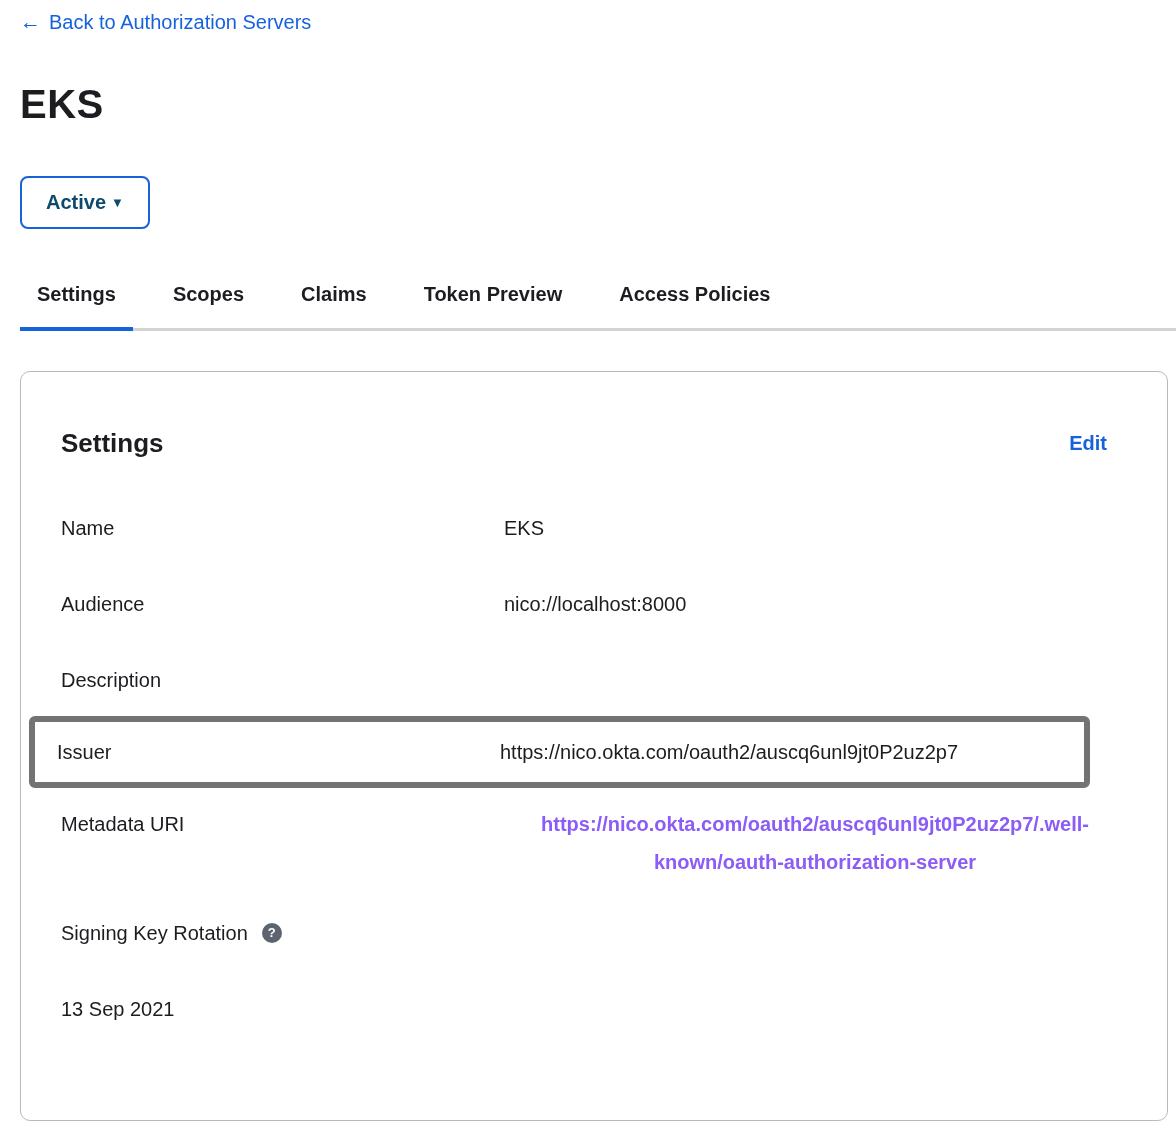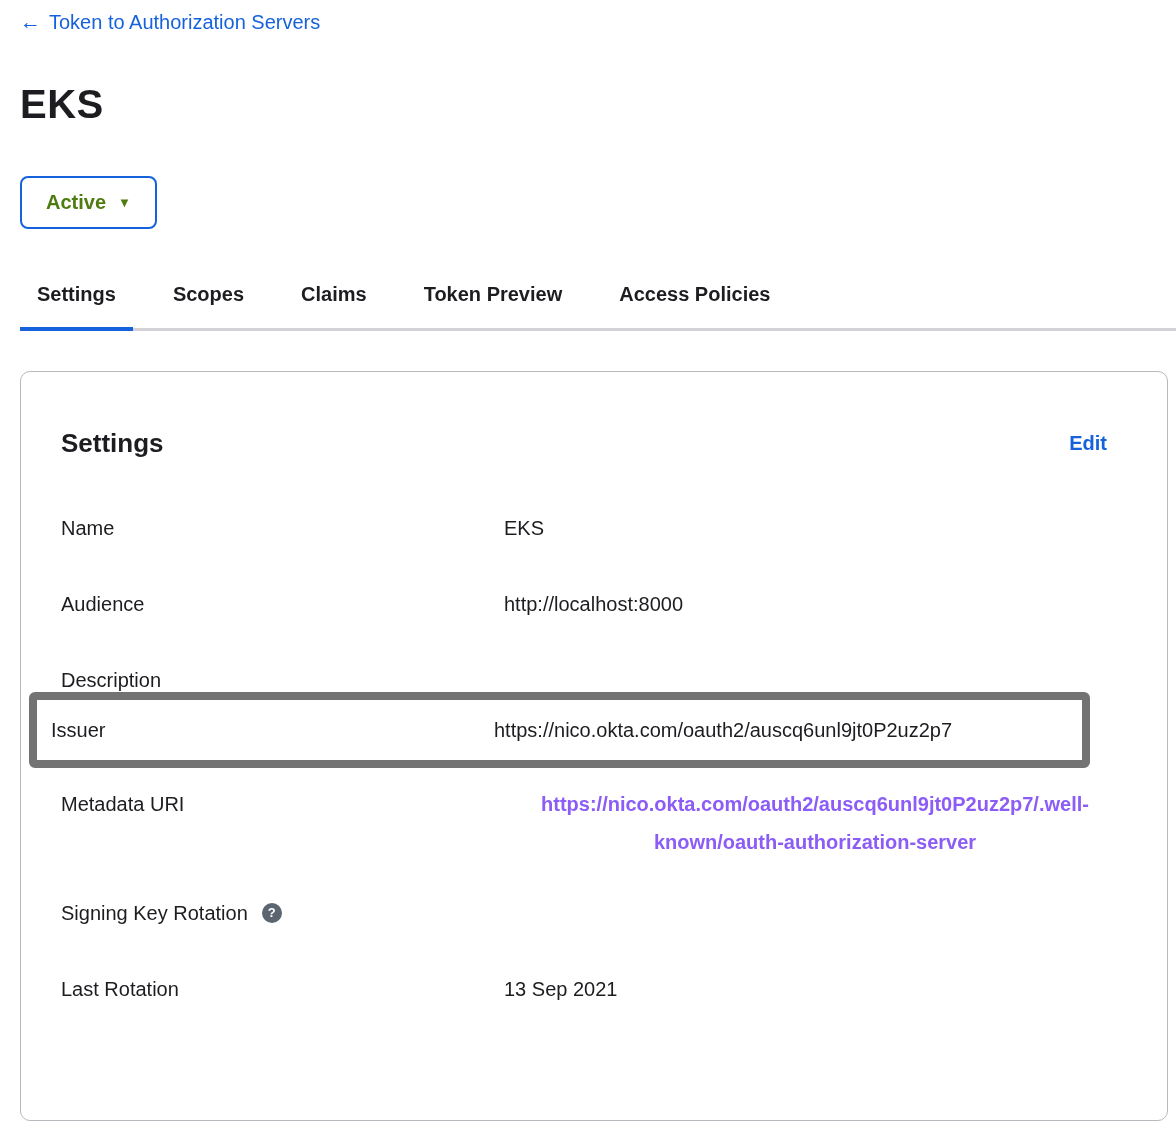--- a/index.html
+++ b/index.html
@@ -23,26 +23,26 @@
 
   
   h1.page-title {
     margin:48px 0 0 20px;
     font-size:40px; font-weight:700; color:#1d1d21;
     letter-spacing:0.5px; line-height:44px;
   }
 
   
   .status-btn {
-    display:inline-flex; align-items:center; gap:12px;
+    display:inline-flex; align-items:center; gap:5px;
     margin:50px 0 0 20px;
     padding:13px 24px;
     background:#fff;
     border:2px solid #1662dd; border-radius:8px;
-    color:#4d7c0f; font-size:20px; font-weight:700;
+    color:#0c4a6e; font-size:20px; font-weight:700;
     cursor:pointer; font-family:inherit;
   }
   .status-btn .caret { font-size:13px; line-height:20px; }
 
   
   .tabbar {
     margin-top:54px; margin-left:20px;
     display:flex; gap:23px;
     border-bottom:3px solid #d2d2d7;
   }
@@ -73,28 +73,28 @@
   .edit-link {
     color:#1662dd; font-size:20px; font-weight:700;
     text-decoration:none; cursor:pointer; margin-right:20px; line-height:30px;text-align:center;
   }
 
   
   .row { display:flex; align-items:flex-start; font-size:20px; line-height:24px; }
   .row .label { width:443px; flex:0 0 443px; color:#1d1d21; display:flex; align-items:center; gap:14px; }
   .row .value { flex:1; color:#1d1d21; }
   .row.mb { margin-bottom:52px; }
-  .row.mb-sm { }
+  .row.mb-sm { margin-bottom:24px; }
   .row.mb-md { margin-bottom:40px;text-align:center; }
 
   
   .highlight-wrap {
-    border:8px solid #737373; border-radius:6px;
+    border:6px solid #737373; border-radius:6px;
     margin-left:-32px; margin-right:37px;
-    padding:18px 0 18px 14px;
+    padding:18px 0 18px 22px;
     margin-bottom:24px;
     background:#fff;
   }
 
   
   .value a.link-value {
     color:#8b5cf6; text-decoration:none; cursor:pointer;
     line-height:38px; overflow-wrap:break-word;font-weight:bold;
   }
   .row .value.link-cell { line-height:38px; margin-top:-7px; max-width:622px; }
@@ -108,21 +108,21 @@
     flex:0 0 20px;
   }
 </style>
 </head>
 <body>
 
 <div class="page">
 
   <a class="back-link">
     <span class="arrow">←</span>
-    <span>Token to Authorization Servers</span>
+    <span>Back to Authorization Servers</span>
   </a>
 
   <h1 class="page-title">EKS</h1>
 
   <button class="status-btn">
     <span>Active</span>
     <span class="caret">▼</span>
   </button>
 
   <div class="tabbar">
@@ -140,21 +140,21 @@
       <a class="edit-link">Edit</a>
     </div>
 
     <div class="row mb">
       <div class="label">Name</div>
       <div class="value">EKS</div>
     </div>
 
     <div class="row mb">
       <div class="label">Audience</div>
-      <div class="value">http://localhost:8000</div>
+      <div class="value">nico://localhost:8000</div>
     </div>
 
     <div class="row mb-sm">
       <div class="label">Description</div>
       <div class="value"></div>
     </div>
 
     <div class="highlight-wrap">
       <div class="row">
         <div class="label">Issuer</div>
@@ -170,18 +170,17 @@
     </div>
 
     <div class="row mb">
       <div class="label">
         <span>Signing Key Rotation</span>
         <span class="help-icon">?</span>
       </div>
     </div>
 
     <div class="row">
-      <div class="label">Last Rotation</div>
       <div class="value">13 Sep 2021</div>
     </div>
 
   </div>
 </div>
 
 </body></html>

